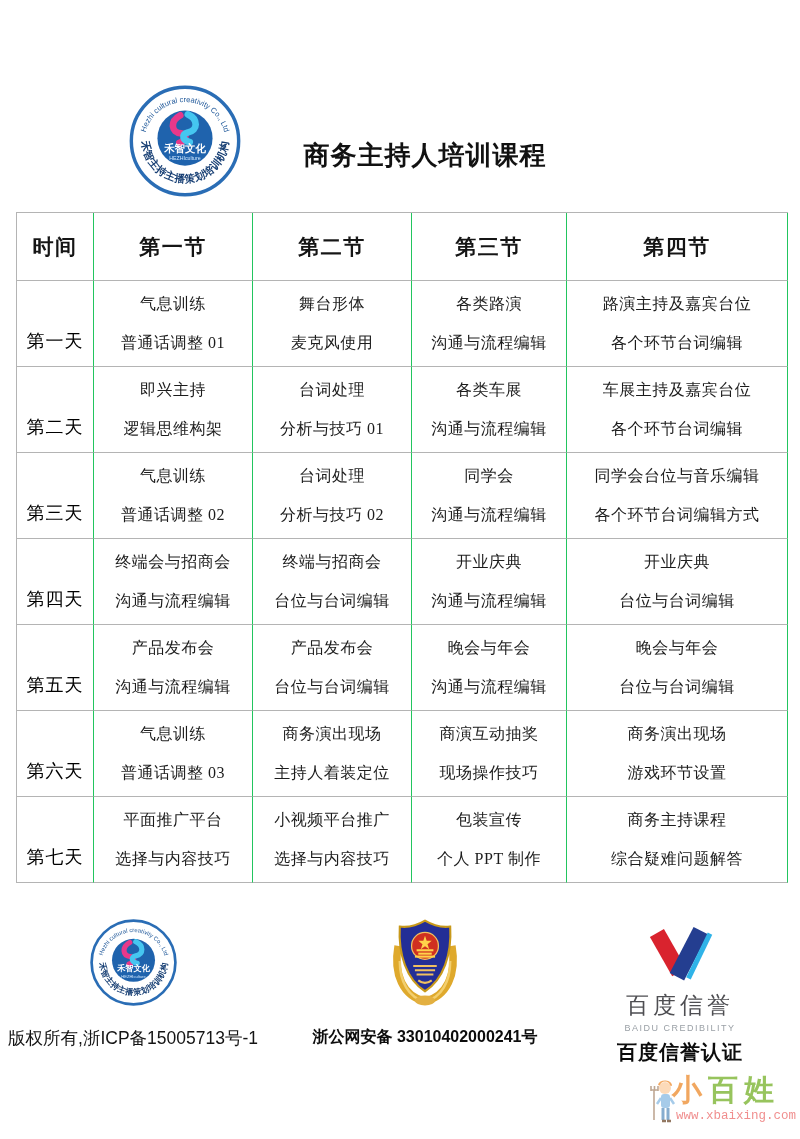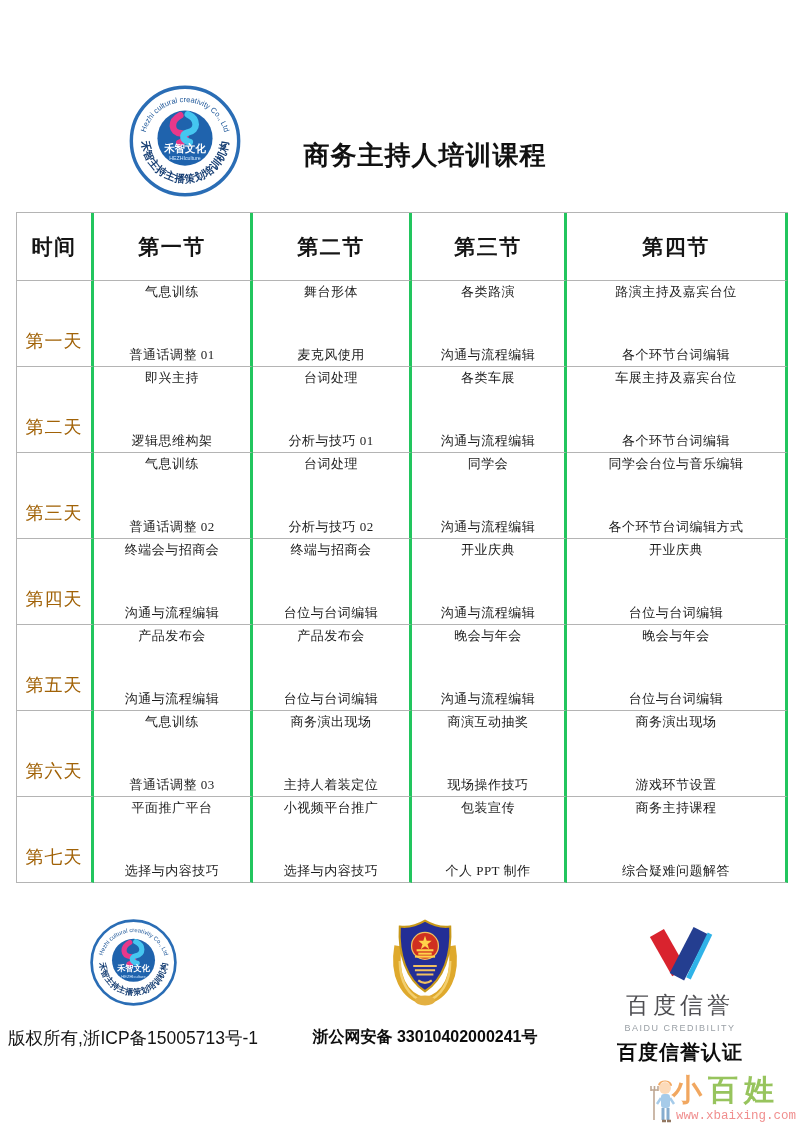--- a/index.html
+++ b/index.html
@@ -19,32 +19,32 @@
 
   
   .course-table {
     position:absolute; left:16px; top:212px;
     display:grid;
     grid-template-columns:77px 159px 159px 155px 221px;
     grid-template-rows:68px repeat(7,86px);
     border-top:1px solid #b4b4b4; border-left:1px solid #b4b4b4;
     background:#fff;
   }
-  .course-table > div { border-right:3px solid #22c55e; border-bottom:1px solid #b4b4b4; }
+  .course-table > div { border-right:1px solid #22c55e; border-bottom:1px solid #b4b4b4; }
   .th {
     display:flex; align-items:center; justify-content:center;
     font-size:21px; font-weight:bold; letter-spacing:1.5px; color:#151515;
   }
   .day {
     display:flex; align-items:flex-end; justify-content:center;
-    padding-bottom:13px; font-size:18px; letter-spacing:1px; color:#a16207;
+    padding-bottom:13px; font-size:18px; letter-spacing:1px; color:#000000;
   }
   .cell {
-    display:flex; flex-direction:column; align-items:center; justify-content:space-between;
-    gap:17px; font-size:13px; text-align:center;
+    display:flex; flex-direction:column; align-items:center; justify-content:center;
+    gap:17px; font-size:16px; text-align:center;
   }
   .cell .ln { line-height:22px; letter-spacing:0.5px; white-space:nowrap; }
 
   
   .sans { font-family:"Liberation Sans","DejaVu Sans",sans-serif; }
   .hz-footer-logo { position:absolute; left:89px; top:918px; width:89px; height:89px; }
   .copyright {
     position:absolute; left:8px; top:1026px; width:250px; text-align:center;
     font-size:17.5px; color:#141414; white-space:nowrap;
   }

